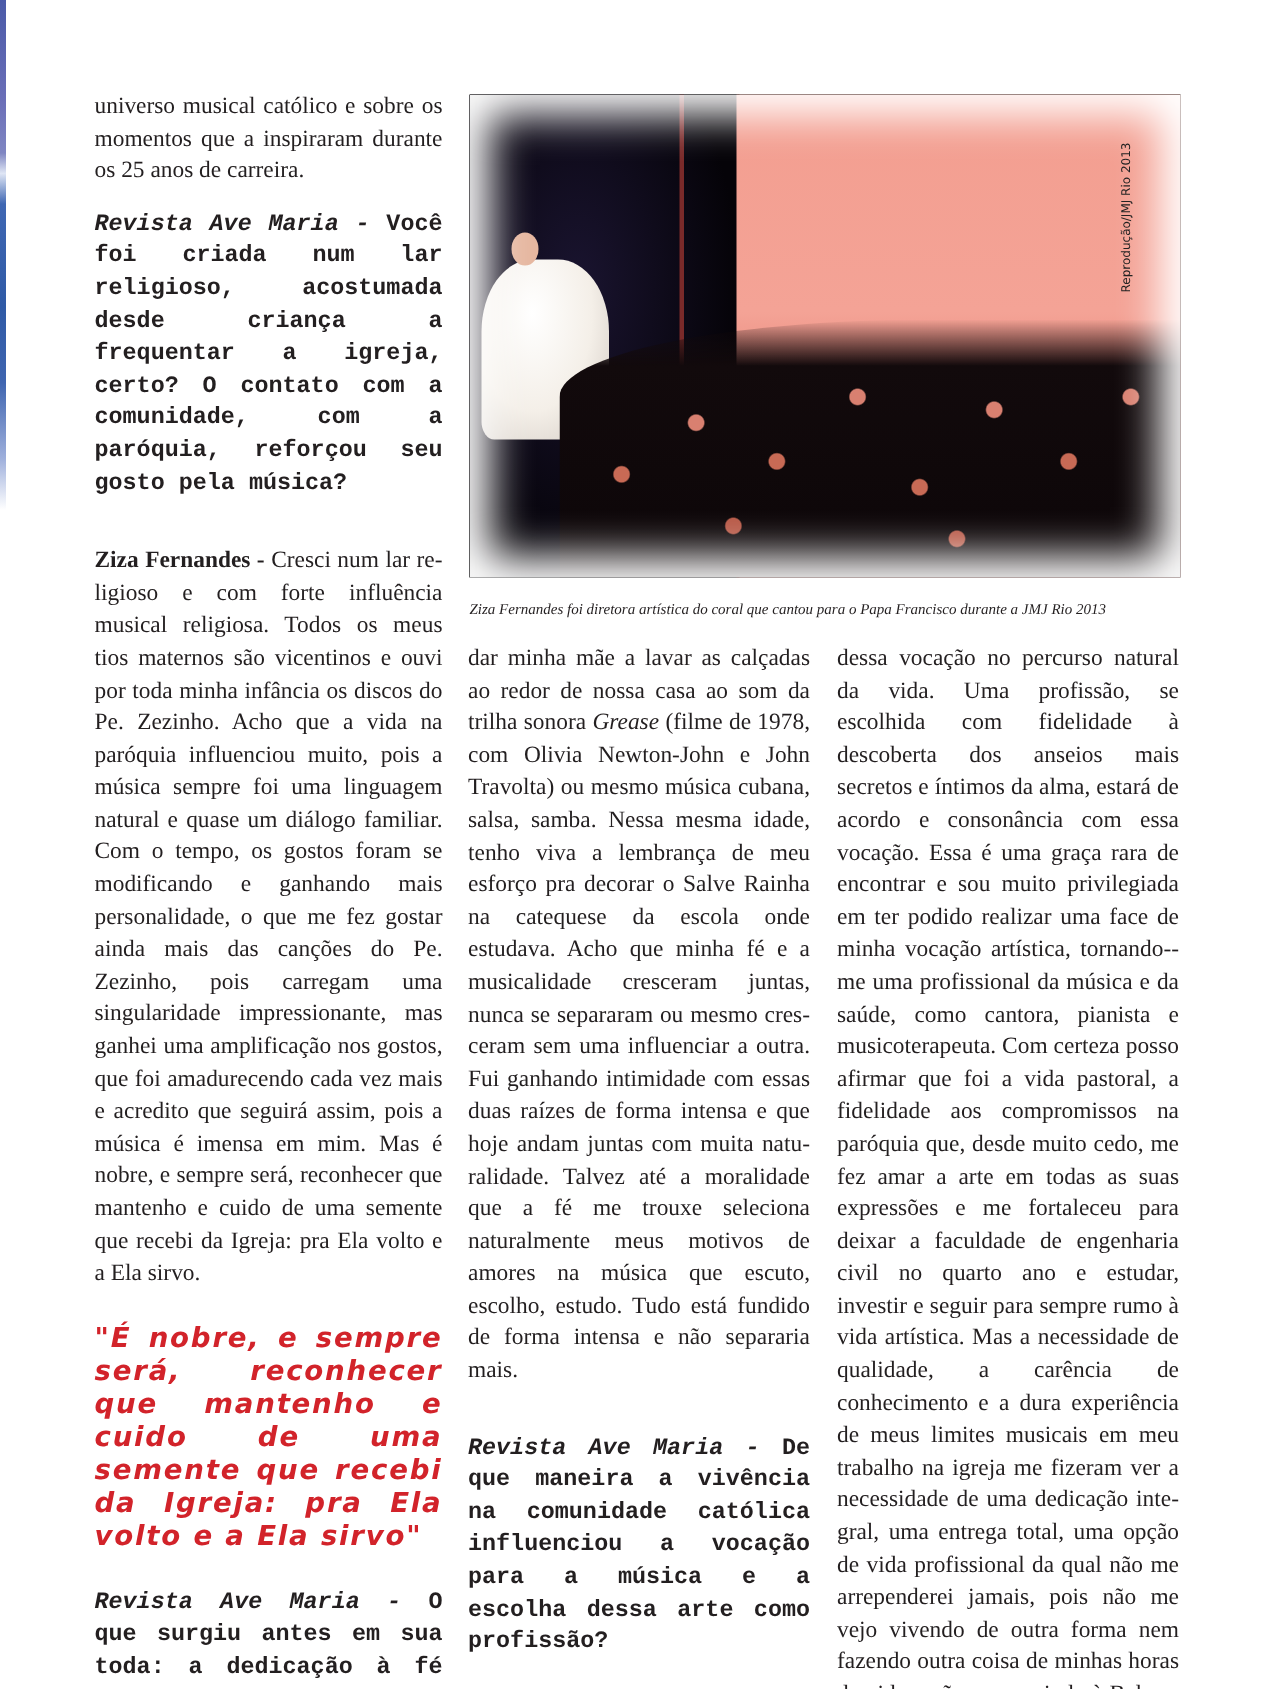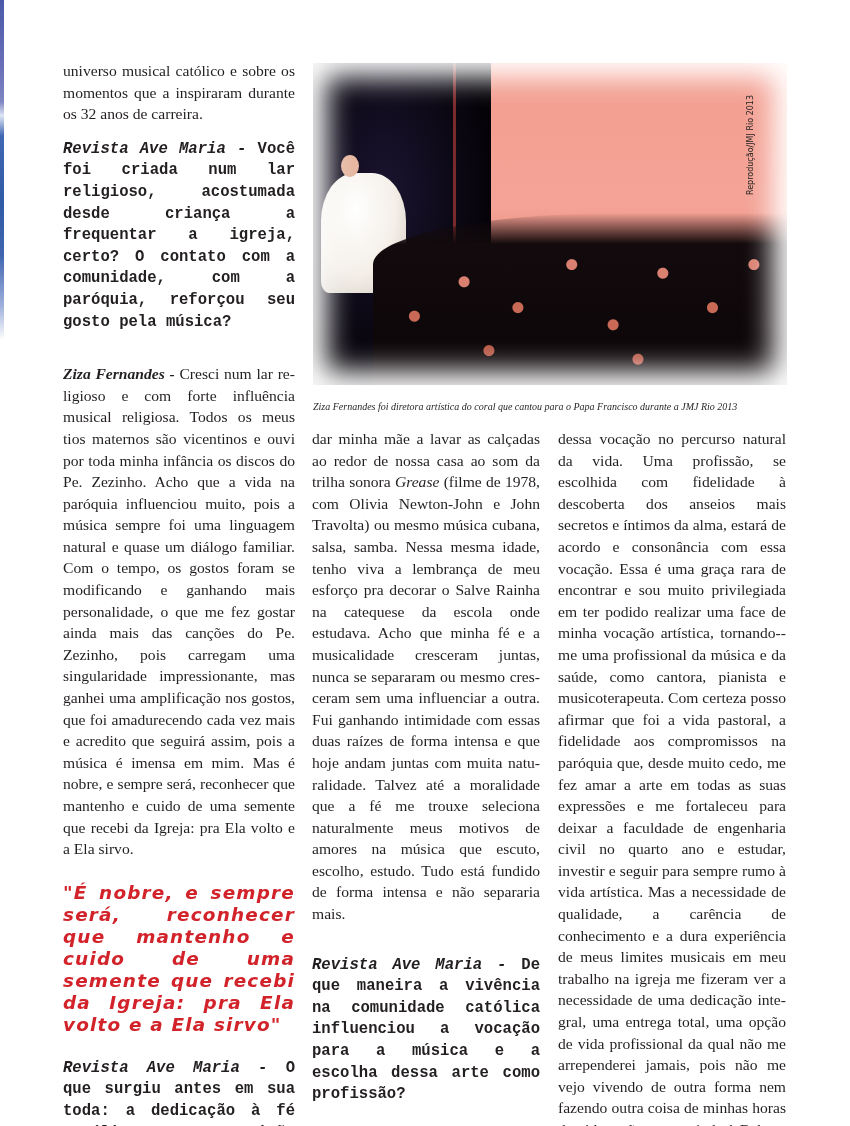--- a/index.html
+++ b/index.html
@@ -15,21 +15,21 @@
     .col { position: absolute; font-size: 15.6px; line-height: 21.6px; text-align: justify; hyphens: manual; }
     .col p { margin: 0; }
     .col-left { left: 63px; top: 60px; width: 232px; }
     .col-mid { left: 312px; top: 428px; width: 228px; }
     .col-right { left: 558px; top: 428px; width: 228px; }
     .gap-s { height: 14px; }
     .gap-m { height: 22px; }
     .gap-l { height: 30px; }
     .q-label { font-style: italic; font-weight: bold; }
     .question { font-weight: bold; font-family: Liberation Mono, monospace; }
-    .a-label { font-weight: bold; font-style: italic; }
+    .a-label { font-weight: bold; }
     .pull-quote {
       color: #d2232a; font-family: "DejaVu Sans", "Liberation Sans", sans-serif;
       font-style: italic; font-weight: bold; font-size: 18.4px; line-height: 22px;
       letter-spacing: 1.2px; text-align: justify; margin: 0;
     }
     .photo {
       position: absolute; left: 313px; top: 63px; width: 474px; height: 322px;
       overflow: hidden; background: #000;
     }
     .photo .sky { position: absolute; left: 0; top: 0; width: 180px; height: 100%; background: radial-gradient(ellipse at 40% 40%, #1a1430 0%, #050308 70%); }
@@ -60,21 +60,21 @@
       position: absolute; left: 313px; top: 400px; width: 480px;
       font-style: italic; font-size: 10px; line-height: 14px; color: #231f20; white-space: nowrap;
     }
   </style>
 </head>
 <body>
 
 <div class="edge-stripe"></div>
 
 <div class="col col-left">
-  <p>universo musical católico e sobre os momentos que a inspiraram durante os 32 anos de carreira.</p>
+  <p>universo musical católico e sobre os momentos que a inspiraram durante os 25 anos de carreira.</p>
   <div class="gap-s"></div>
   <p class="question">
     <span class="q-label">Revista Ave Maria -</span>
     <span>Você foi criada num lar religioso, acostumada desde criança a frequentar a igreja, certo? O contato com a comunidade, com a paróquia, reforçou seu gosto pela música?</span>
   </p>
   <div class="gap-l"></div>
   <p>
     <span class="a-label">Ziza Fernandes -</span>
     <span>Cresci num lar re­ligioso e com forte influência musical religiosa. Todos os meus tios mater­nos são vicentinos e ouvi por toda minha infância os discos do Pe. Ze­zinho. Acho que a vida na paróquia influenciou muito, pois a música sempre foi uma linguagem natural e quase um diálogo familiar. Com o tempo, os gostos foram se modifican­do e ganhando mais personalidade, o que me fez gostar ainda mais das can­ções do Pe. Zezinho, pois carregam uma singularidade impressionante, mas ganhei uma amplificação nos gostos, que foi amadurecendo cada vez mais e acredito que seguirá assim, pois a música é imensa em mim. Mas é nobre, e sempre será, reconhecer que mantenho e cuido de uma se­mente que recebi da Igreja: pra Ela volto e a Ela sirvo.</span>
   </p>

